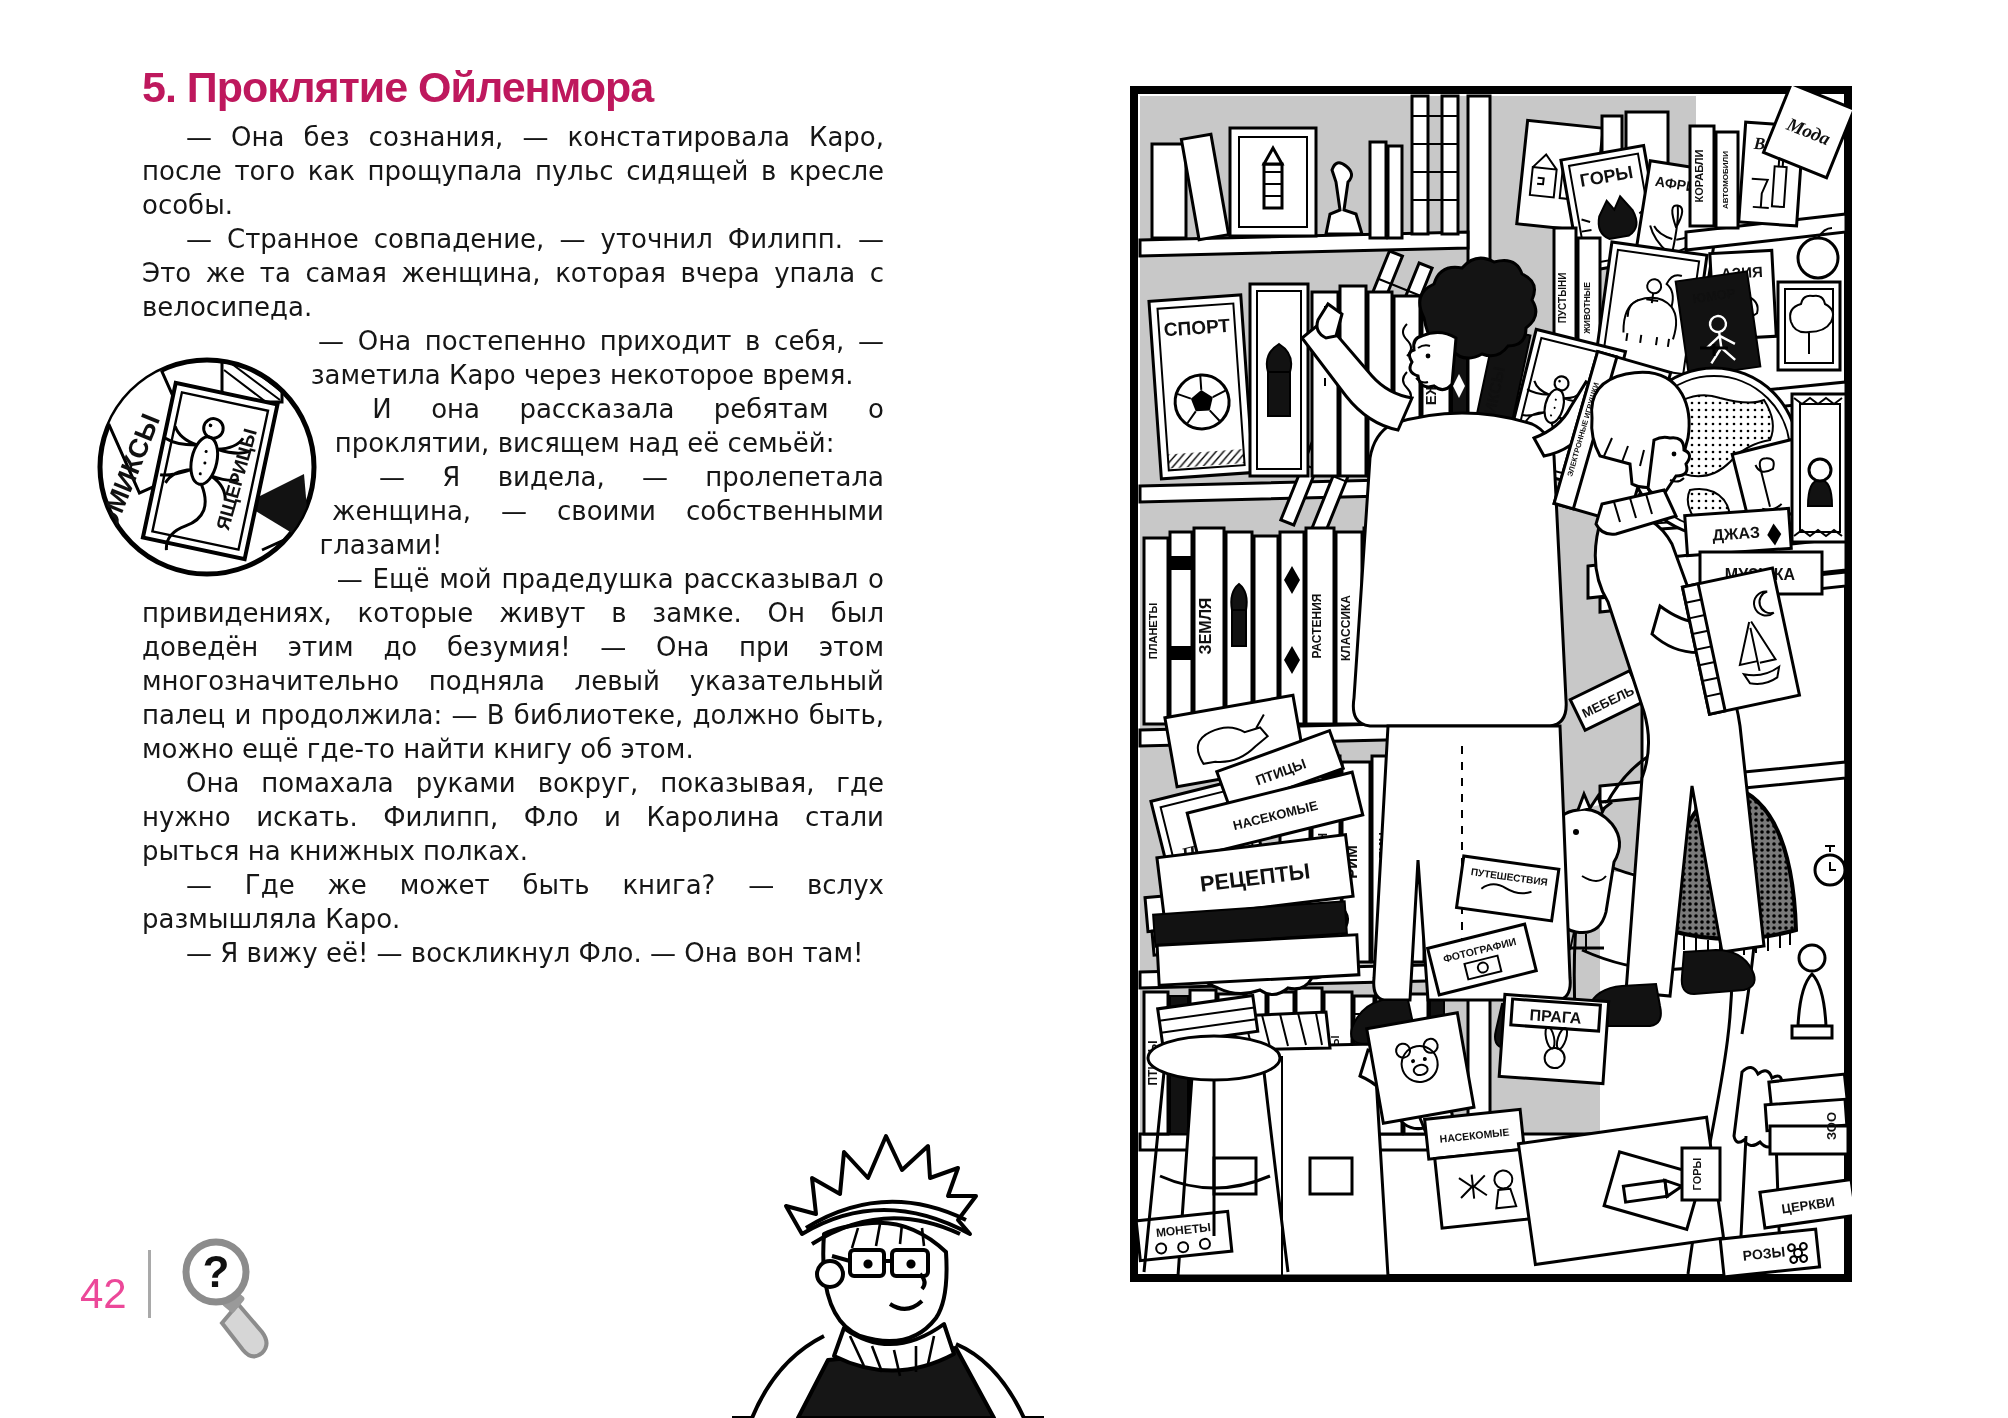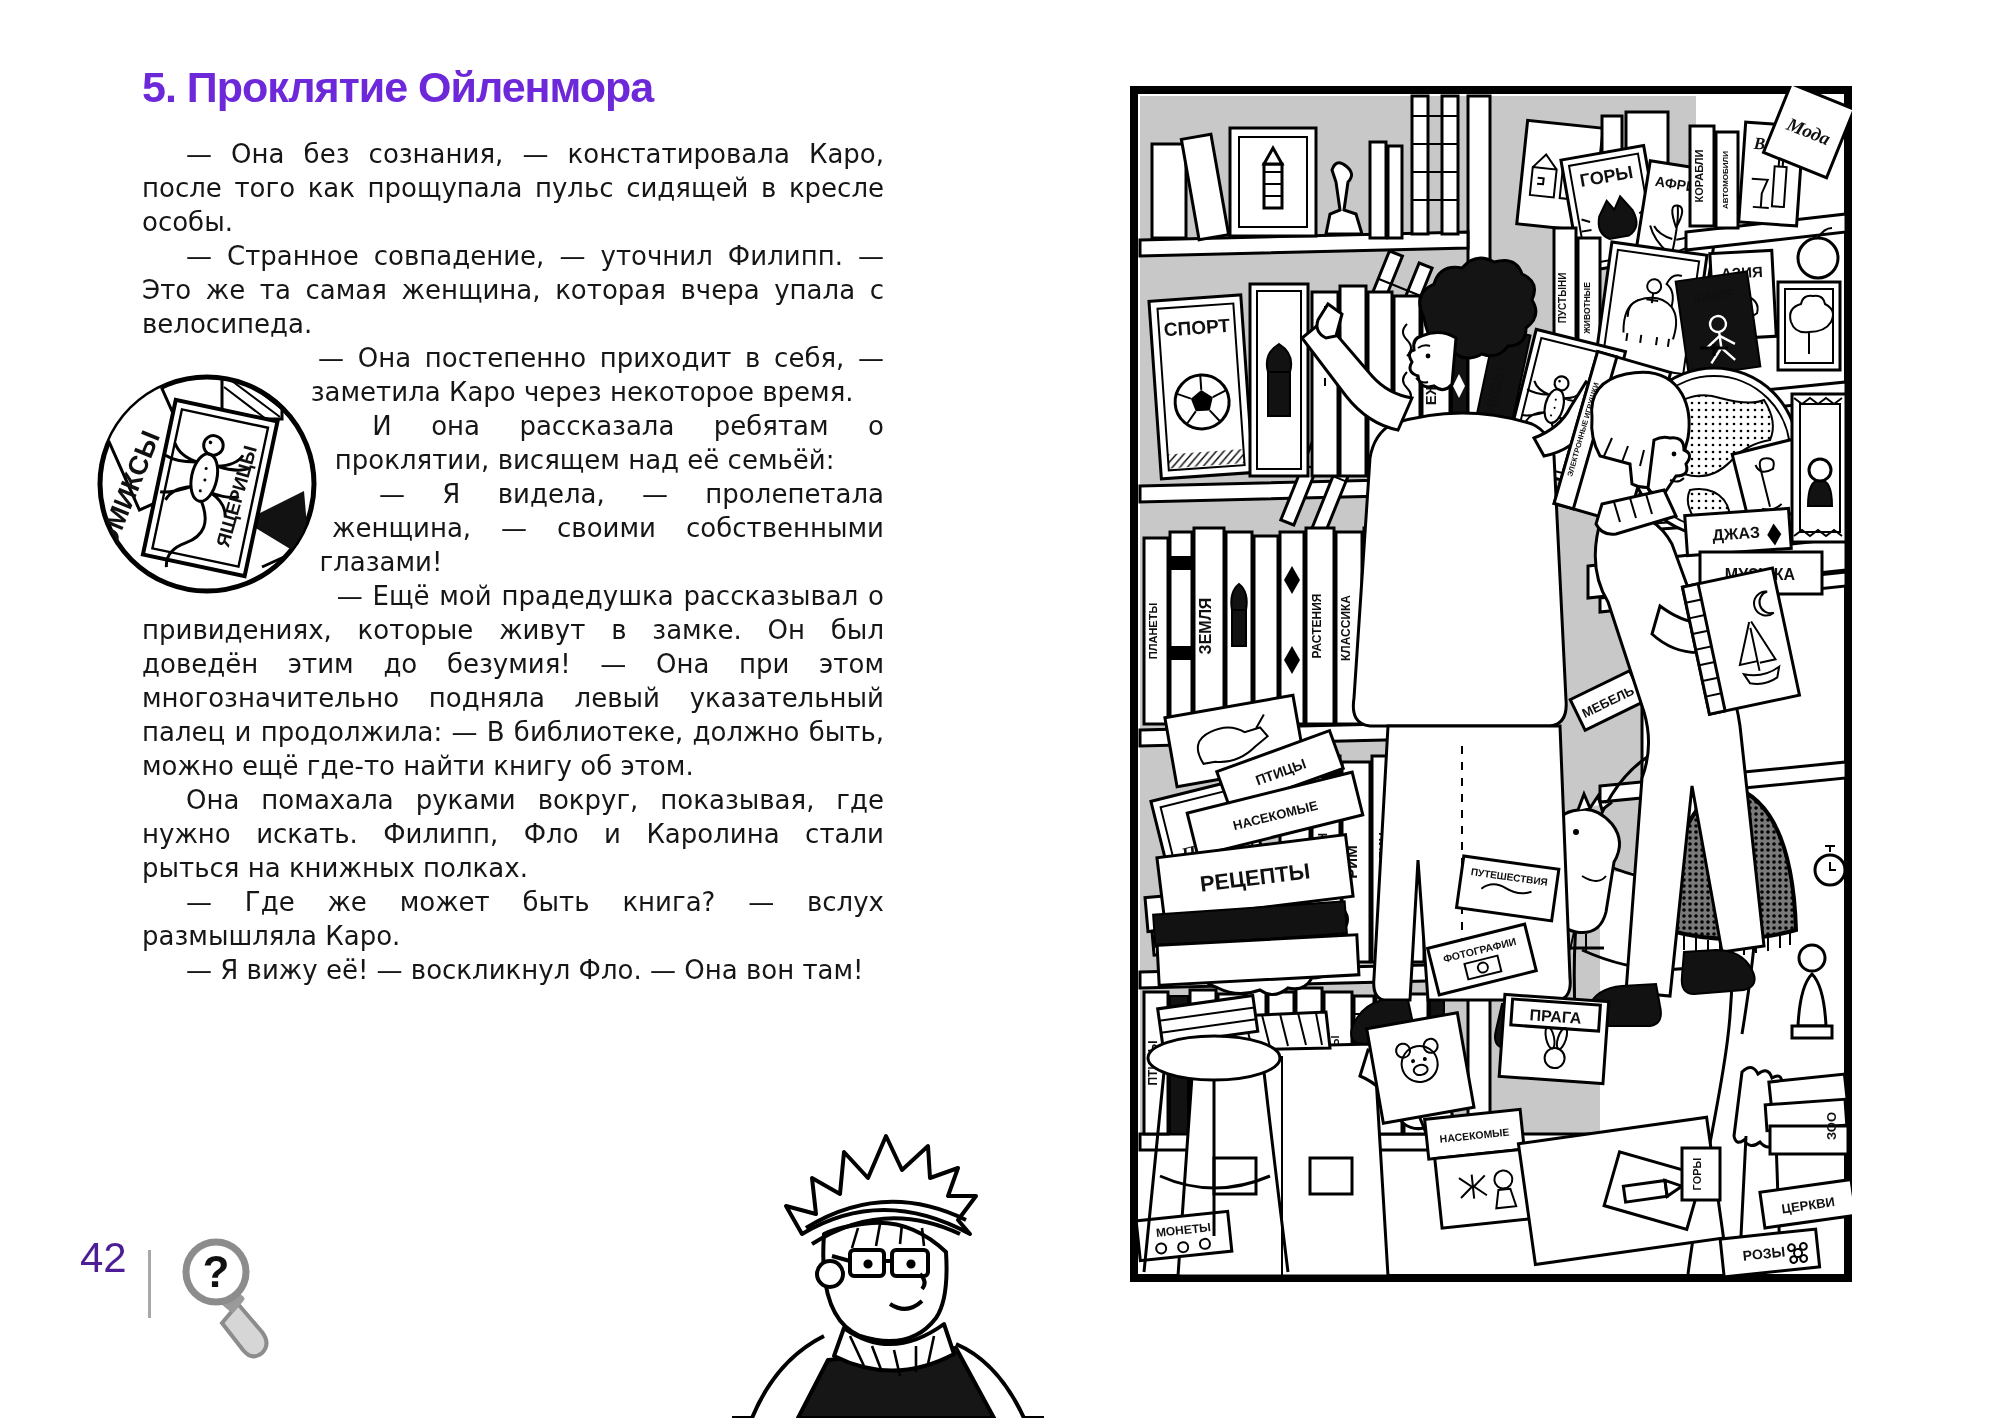--- a/index.html
+++ b/index.html
@@ -1,22 +1,22 @@
 <!DOCTYPE html>
 <html><head>
 <meta charset="utf-8">
 <style>
   html,body{margin:0;padding:0}
   .page{position:relative;width:2008px;height:1418px;background:#fff;overflow:hidden;color:#111}
   .text-col{position:absolute;left:142px;top:64px;width:742px}
-  .title{font:bold 43px/1.08 "Liberation Sans",sans-serif;letter-spacing:-1px;margin:0 0 27px 0;color:#6d28d9}
+  .title{font:bold 43px/1.08 "Liberation Sans",sans-serif;letter-spacing:-1px;margin:0 0 10px 0;color:#be185d}
   p.body{font-family:"DejaVu Sans",sans-serif;font-size:26px;line-height:34px;text-align:justify;text-indent:44px;margin:0;color:#161616}
   .vig{float:left;width:226px;height:226px;margin:30px 26px 6px -48px;shape-outside:border-box circle(50%);shape-margin:15px}
   .vig svg{display:block;width:226px;height:226px}
-  .pagenum{position:absolute;left:80px;top:1234px;font:400 42px "Liberation Sans",sans-serif;color:#4c1d95}
+  .pagenum{position:absolute;left:80px;top:1270px;font:400 42px "Liberation Sans",sans-serif;color:#ec4899}
   .rule{position:absolute;left:148px;top:1250px;width:3px;height:68px;background:#a9a9a9}
   .mag{position:absolute;left:176px;top:1234px;width:104px;height:150px}
   .q{position:absolute;left:270px;top:1260px;font:bold 32px "Liberation Sans",sans-serif;color:#0a0a0a}
   .boy{position:absolute;left:732px;top:1122px;width:312px;height:296px}
   .scene{position:absolute;left:1130px;top:86px;width:722px;height:1196px}
   svg text{font-family:"Liberation Sans",sans-serif;font-weight:bold;fill:#101010}
   .bk{fill:#fff;stroke:#000;stroke-width:3}
   .ln{fill:none;stroke:#000;stroke-width:3}
   .lt{fill:none;stroke:#000;stroke-width:2}
   .dk{fill:#121212;stroke:#000;stroke-width:2}

